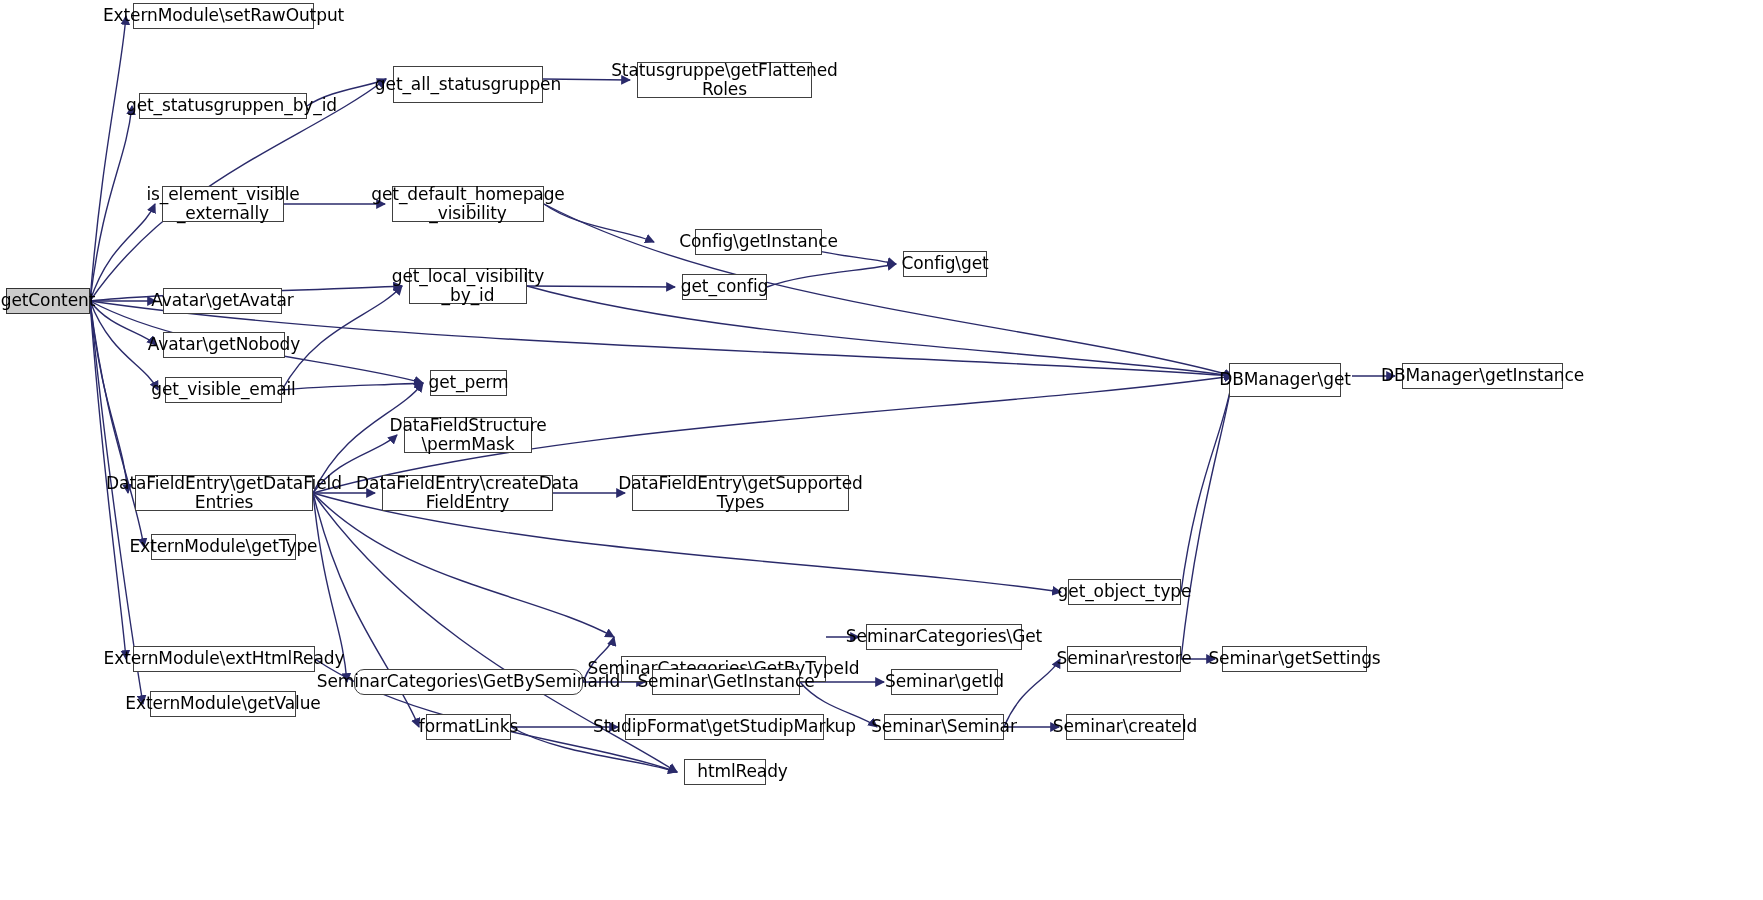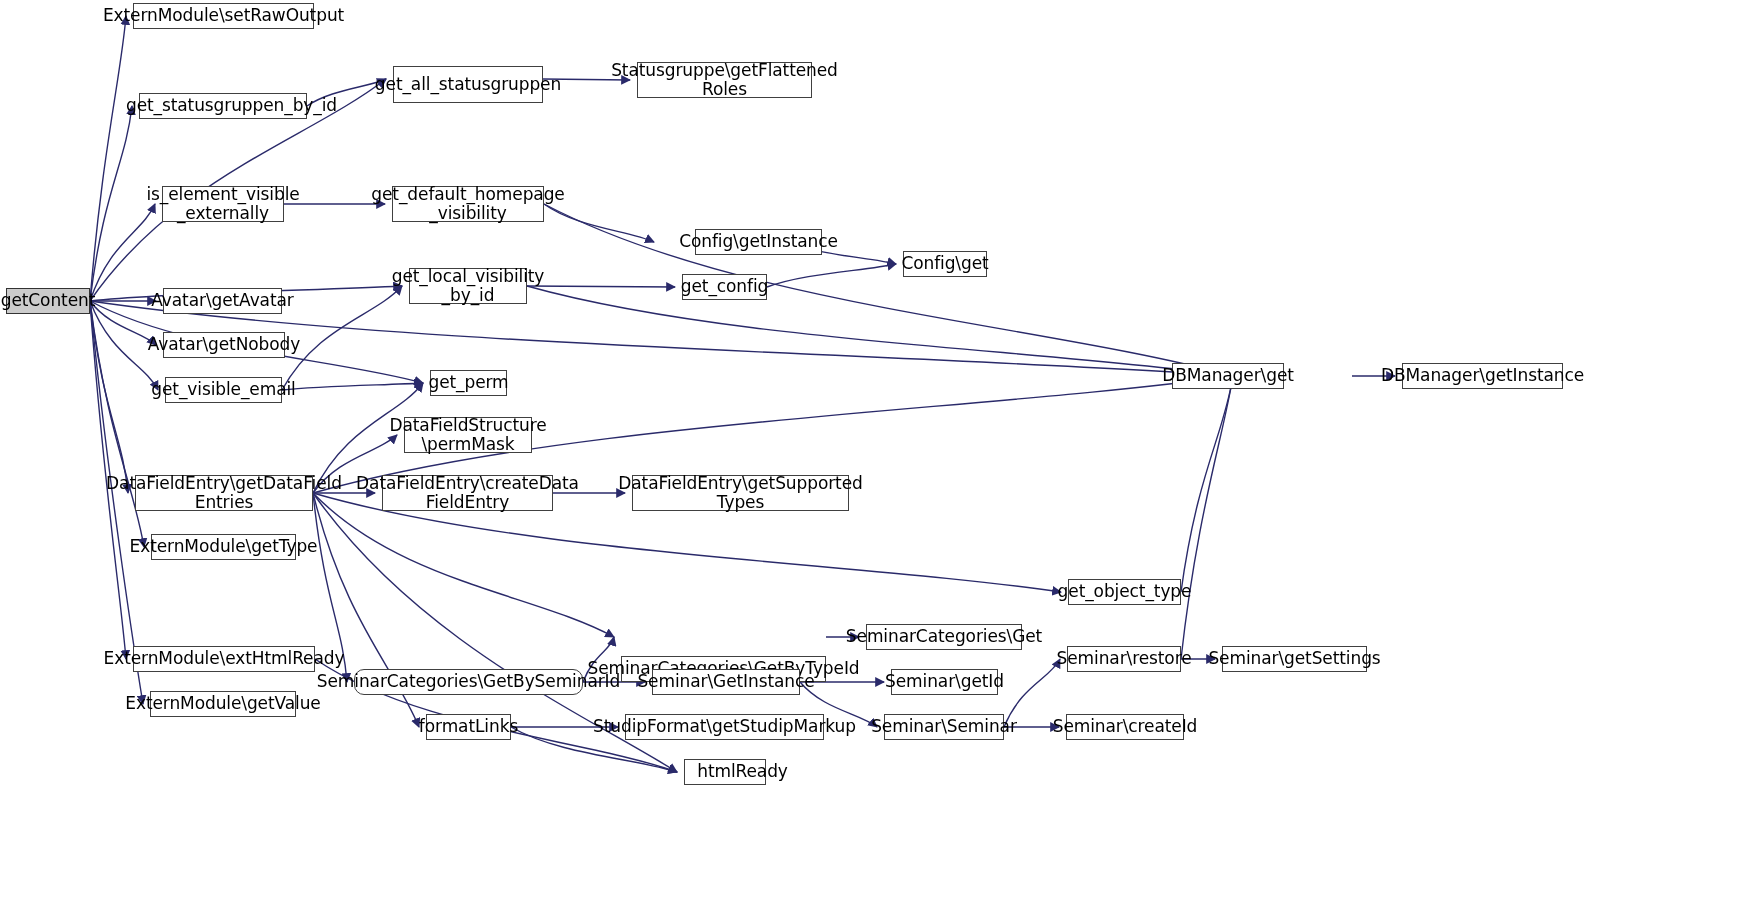--- a/index.html
+++ b/index.html
@@ -119,21 +119,21 @@
 _visibility</div>
       <div class="gnode" style="left: 661px; top: 229px; width: 127px; height: 26px; margin-left: 34px;">Config\getInstance</div>
       <div class="gnode" style="left: 903px; top: 251px; width: 84px; height: 26px;">Config\get</div>
       <div class="gnode" style="left: 409px; top: 268px; width: 118px; height: 36px;">get_local_visibility
 _by_id</div>
       <div class="gnode" style="left: 682px; top: 274px; width: 85px; height: 26px;">get_config</div>
       <div class="gnode" style="left: 163px; top: 288px; width: 119px; height: 26px;">Avatar\getAvatar</div>
       <div class="gnode" style="left: 163px; top: 332px; width: 122px; height: 26px;">Avatar\getNobody</div>
       <div class="gnode" style="left: 165px; top: 377px; width: 117px; height: 26px;">get_visible_email</div>
       <div class="gnode" style="left: 430px; top: 370px; width: 77px; height: 26px;">get_perm</div>
-      <div class="gnode" style="left: 1172px; top: 363px; width: 112px; height: 26px;">DBManager\get</div>
+      <div class="gnode" style="left: 1229px; top: 363px; width: 112px; height: 34px;">DBManager\get</div>
       <div class="gnode" style="left: 1402px; top: 363px; width: 161px; height: 26px;">DBManager\getInstance</div>
       <div class="gnode" style="left: 404px; top: 417px; width: 128px; height: 36px;">DataFieldStructure
 \permMask</div>
       <div class="gnode" style="left: 135px; top: 475px; width: 178px; height: 36px;">DataFieldEntry\getDataField
 Entries</div>
       <div class="gnode" style="left: 382px; top: 475px; width: 171px; height: 36px;">DataFieldEntry\createData
 FieldEntry</div>
       <div class="gnode" style="left: 632px; top: 475px; width: 217px; height: 36px;">DataFieldEntry\getSupported
 Types</div>
       <div class="gnode" style="left: 151px; top: 534px; width: 145px; height: 26px;">ExternModule\getType</div>

